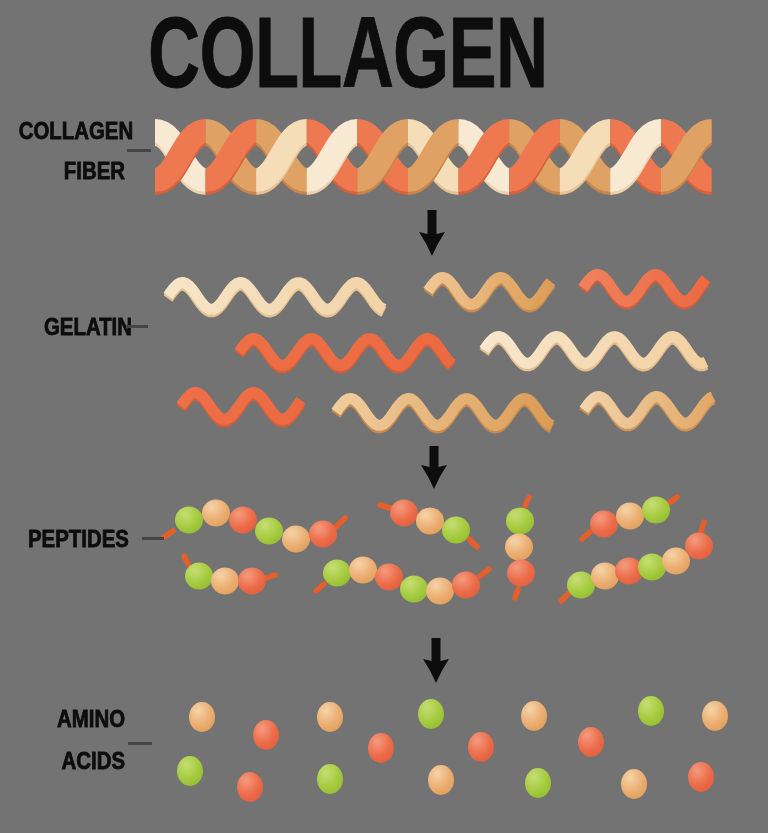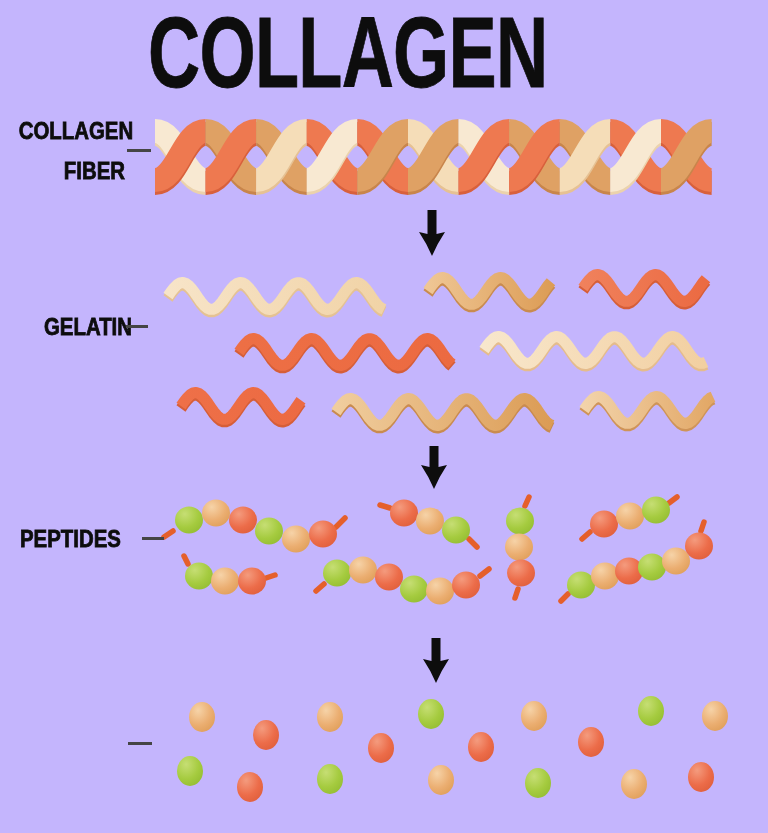--- a/index.html
+++ b/index.html
@@ -1,36 +1,36 @@
 <!DOCTYPE html>
 <html><head>
 <meta charset="utf-8">
 <style>
   html,body{margin:0;padding:0;background:#ffffff;}
   .stage{
-    position:relative;width:768px;height:833px;overflow:hidden;background:#c4b5fd;
+    position:relative;width:768px;height:833px;overflow:hidden;background:#737373;
     font-family:"Liberation Sans","DejaVu Sans",sans-serif;
   }
   #diagram-svg{position:absolute;left:0;top:0;}
   .title{
     position:absolute;left:148px;top:2px;
     font-size:101px;line-height:101px;font-weight:700;
     transform:scaleX(0.715);transform-origin:0 0;
     letter-spacing:-1px;white-space:nowrap;
   }
   .condensed{-webkit-text-stroke:0.8px currentColor;}
   .lblgroup{position:absolute;font-weight:700;font-size:24px;}
   .lblgroup .lbl{transform:scaleX(0.85);white-space:nowrap;}
   .lblgroup:not(.right) .lbl{transform-origin:0 50%;}
   .right{left:0;width:125px;text-align:right;}
   .right .lbl{transform-origin:100% 50%;}
   #lbl-fiber{top:111px;}
   #lbl-fiber .lbl{line-height:40px;}
   #lbl-gelatin{left:44px;top:315px;line-height:24px;}
-  #lbl-peptides{left:20px;top:527px;line-height:24px;}
+  #lbl-peptides{left:28px;top:527px;line-height:24px;}
   #lbl-amino{top:698px;}
   #lbl-amino .lbl{line-height:42px;}
   .dash{position:absolute;height:3px;}
   #dash-fiber{left:127px;top:149px;width:24px;}
   #dash-gelatin{left:126px;top:325px;width:22px;}
   #dash-peptides{left:142px;top:537px;width:22px;}
   #dash-amino{left:128px;top:742px;width:24px;}
 </style>
 </head>
 <body>
@@ -246,15 +246,19 @@
   <div class="lblgroup" id="lbl-gelatin" style="color: rgb(13, 13, 13);">
     <div class="lbl condensed">GELATIN</div>
   </div>
   <div class="dash" id="dash-gelatin" style="background: rgb(69, 69, 69);"></div>
 
   <div class="lblgroup" id="lbl-peptides" style="color: rgb(13, 13, 13);">
     <div class="lbl condensed">PEPTIDES</div>
   </div>
   <div class="dash" id="dash-peptides" style="background: rgb(69, 69, 69);"></div>
 
+  <div class="lblgroup right" id="lbl-amino" style="color: rgb(13, 13, 13);">
+    <div class="lbl condensed">AMINO</div>
+    <div class="lbl condensed">ACIDS</div>
+  </div>
   <div class="dash" id="dash-amino" style="background: rgb(69, 69, 69);"></div>
 
 </div>
 
 </body></html>

